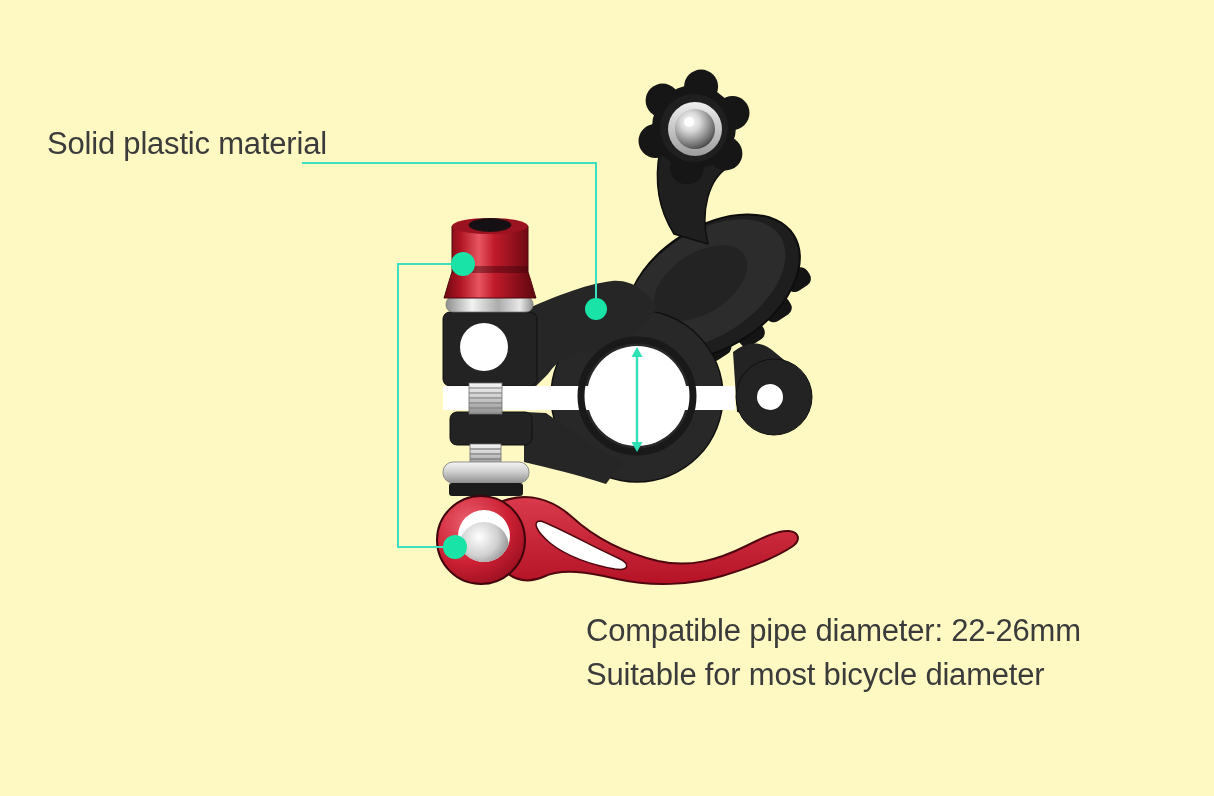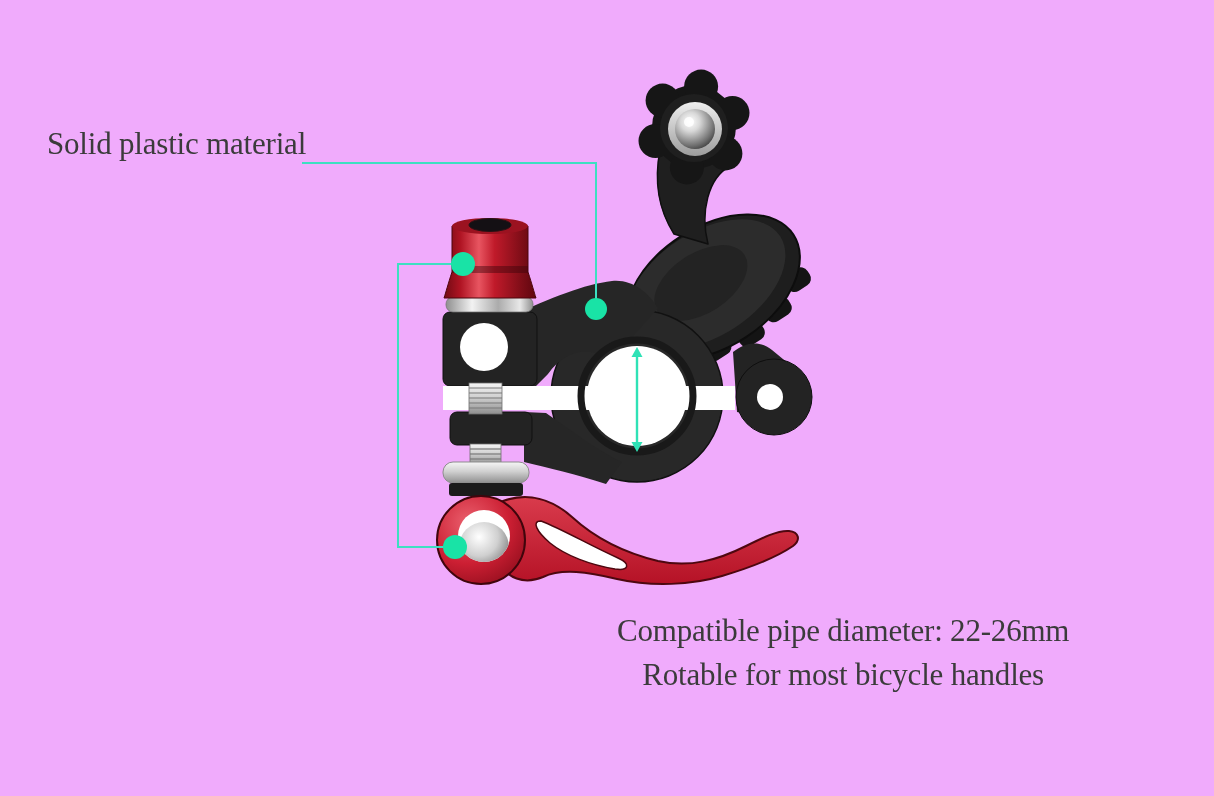--- a/index.html
+++ b/index.html
@@ -1,33 +1,33 @@
 <!DOCTYPE html>
 <html><head>
 <meta charset="utf-8">
 <style>
   html,body{margin:0;padding:0;background:#ffffff;}
   #stage{
     position:relative;
     width:1214px;height:796px;
-    background:#f0abfc;
+    background:#fef9c3;
     overflow:hidden;
-    font-family:Liberation Serif, serif;
+    font-family:Liberation Sans, sans-serif;
   }
   .callout-text{
     position:absolute;
     color:#3b3b3b;
     font-size:31px;
     letter-spacing:-0.2px;
     line-height:43px;
     white-space:nowrap;
   }
   #label-solid{left:47px;top:122px;}
   #label-rotable{left:49px;top:317px;}
-  #label-compat{left:617px;top:609px;line-height:44px;text-align:center;}
+  #label-compat{left:586px;top:609px;line-height:44px;}
   #figure-svg{position:absolute;left:0;top:0;}
 </style>
 </head>
 <body>
 
 <div id="stage">
 
   <svg id="figure-svg" width="1214" height="796" viewBox="0 0 1214 796">
     <defs>
       <linearGradient id="redKnobGrad" x1="0" y1="0" x2="1" y2="0">
@@ -186,16 +186,16 @@
       <path d="M 637,347 l -5.5,10 h 11 Z" fill="#2fe2b6"></path>
       <path d="M 637,452 l -5.5,-10 h 11 Z" fill="#2fe2b6"></path>
     </g>
   </svg>
 
   <div class="callout-text" id="label-solid">Solid plastic material</div>
 
 
   <div class="callout-text" id="label-compat">
     <div>Compatible pipe diameter: 22-26mm</div>
-    <div>Rotable for most bicycle handles</div>
+    <div>Suitable for most bicycle diameter</div>
   </div>
 
 </div>
 
 </body></html>

